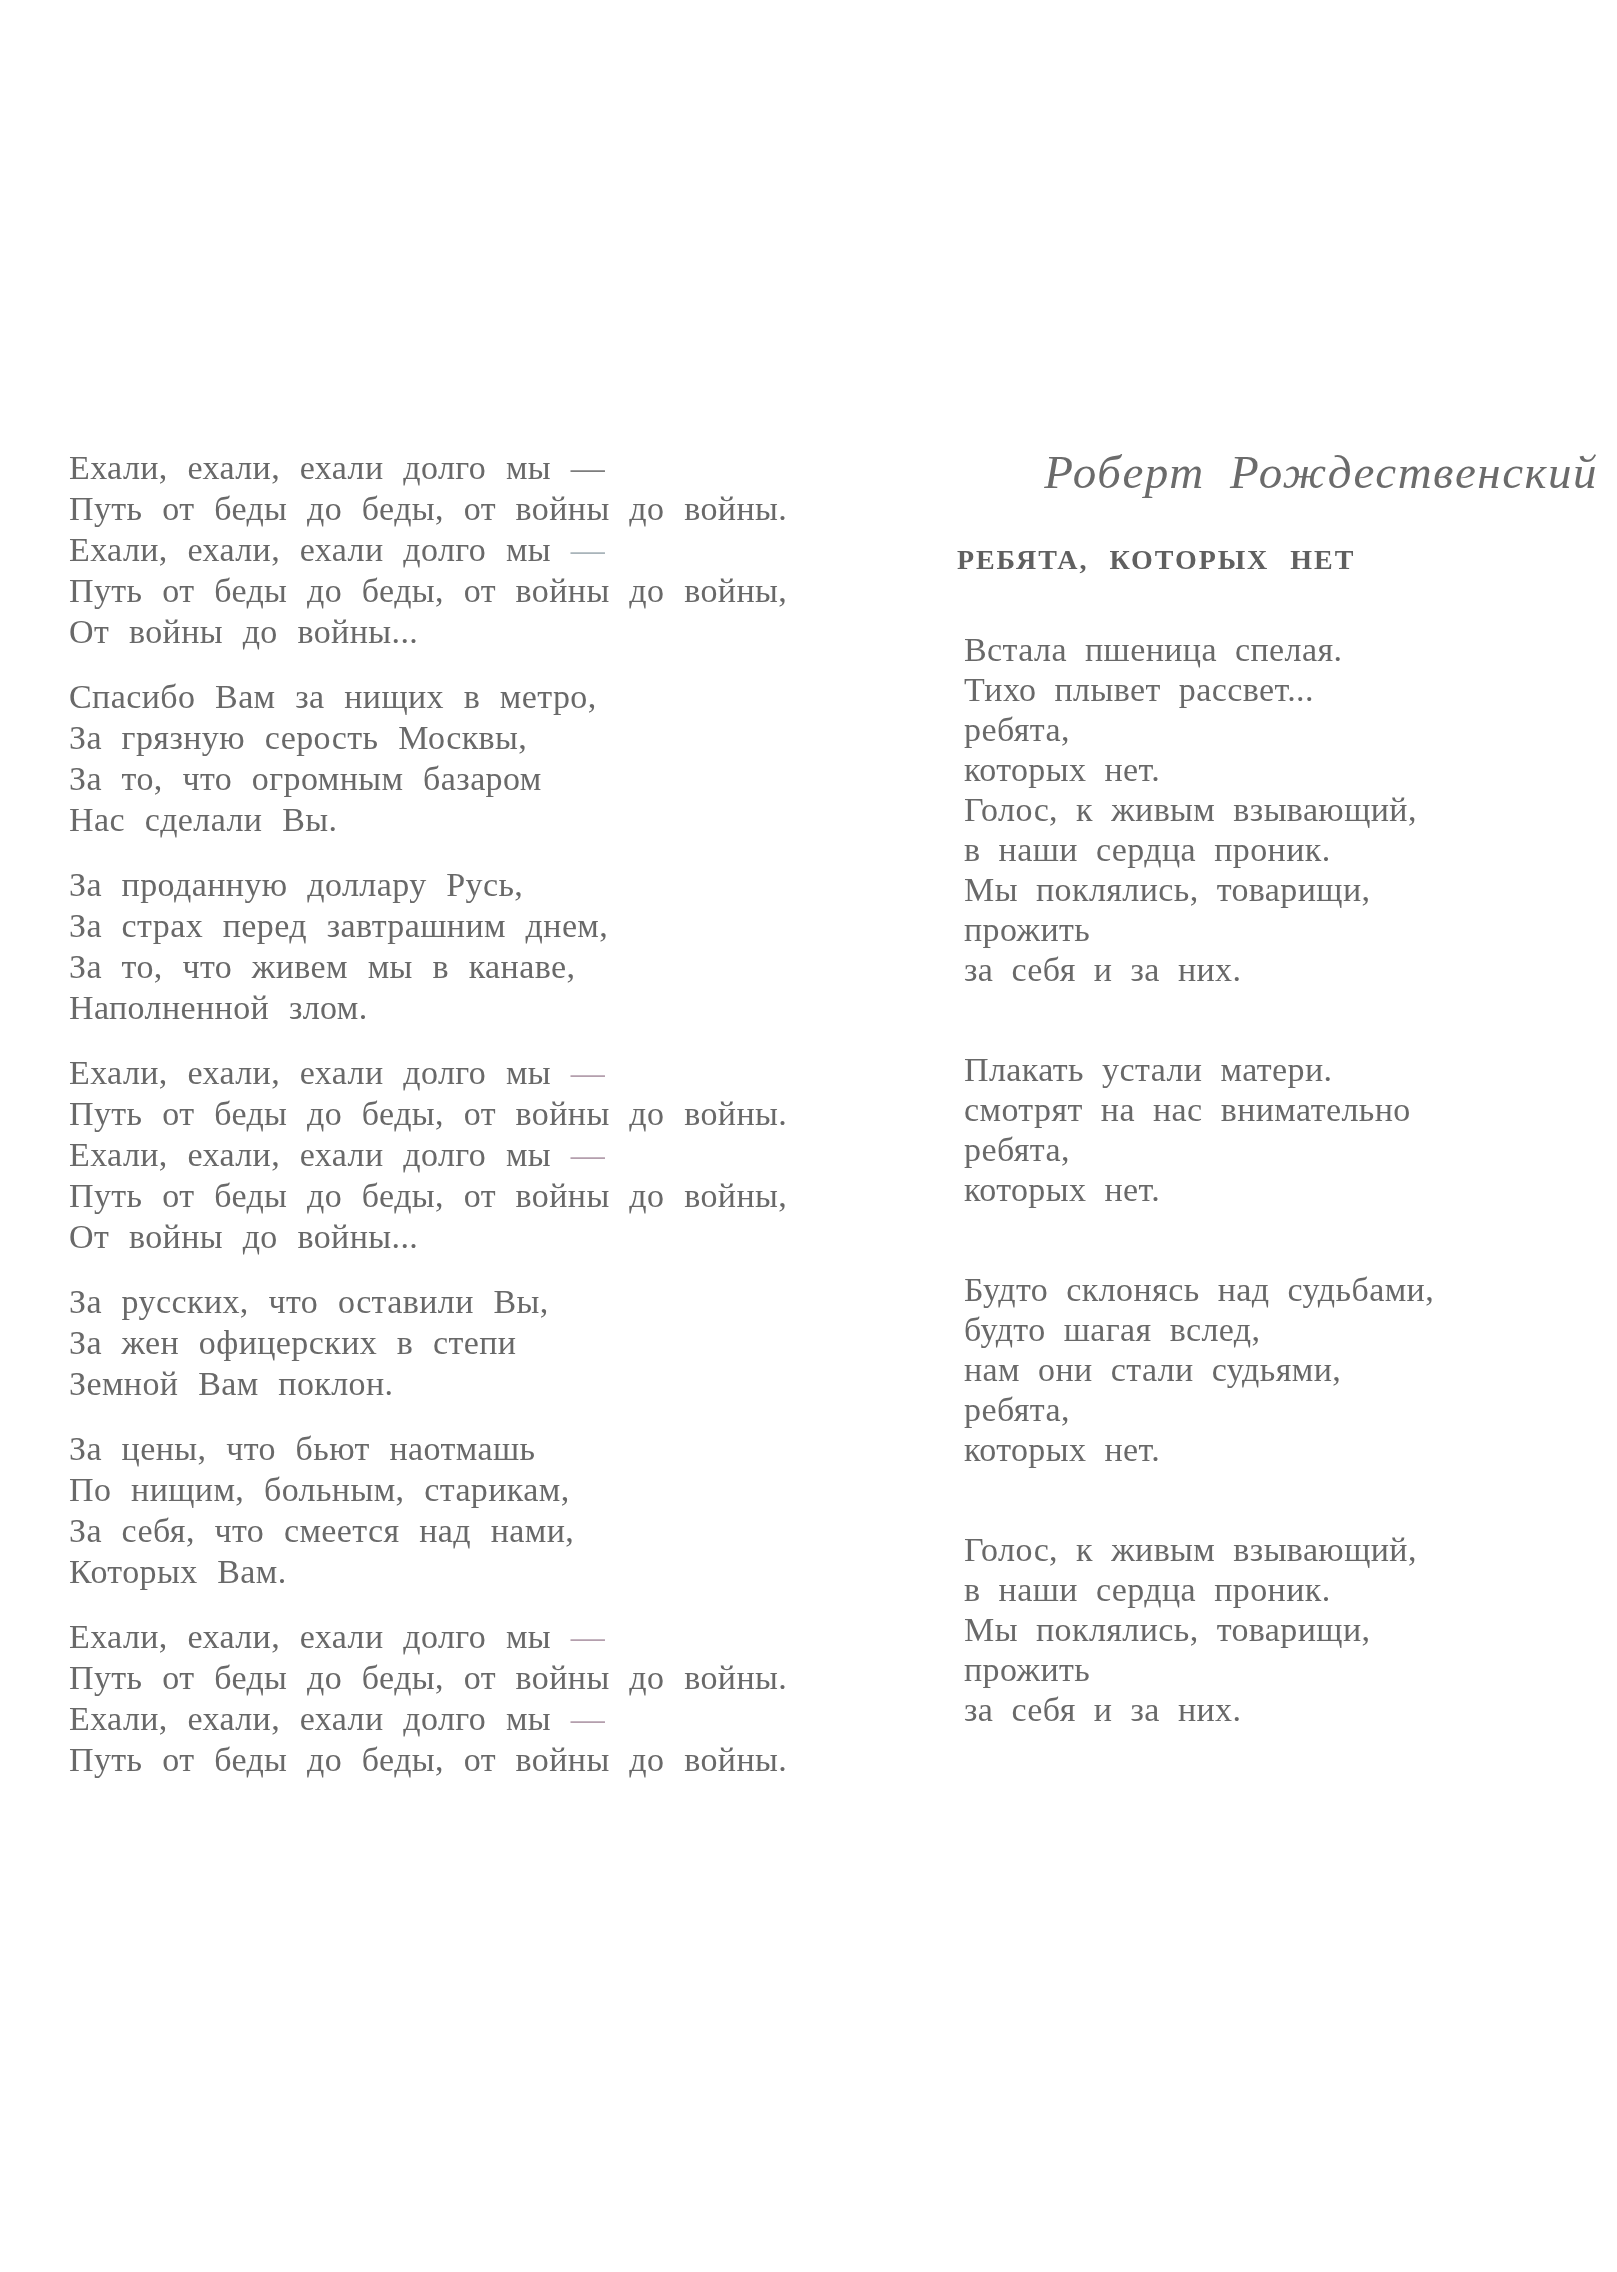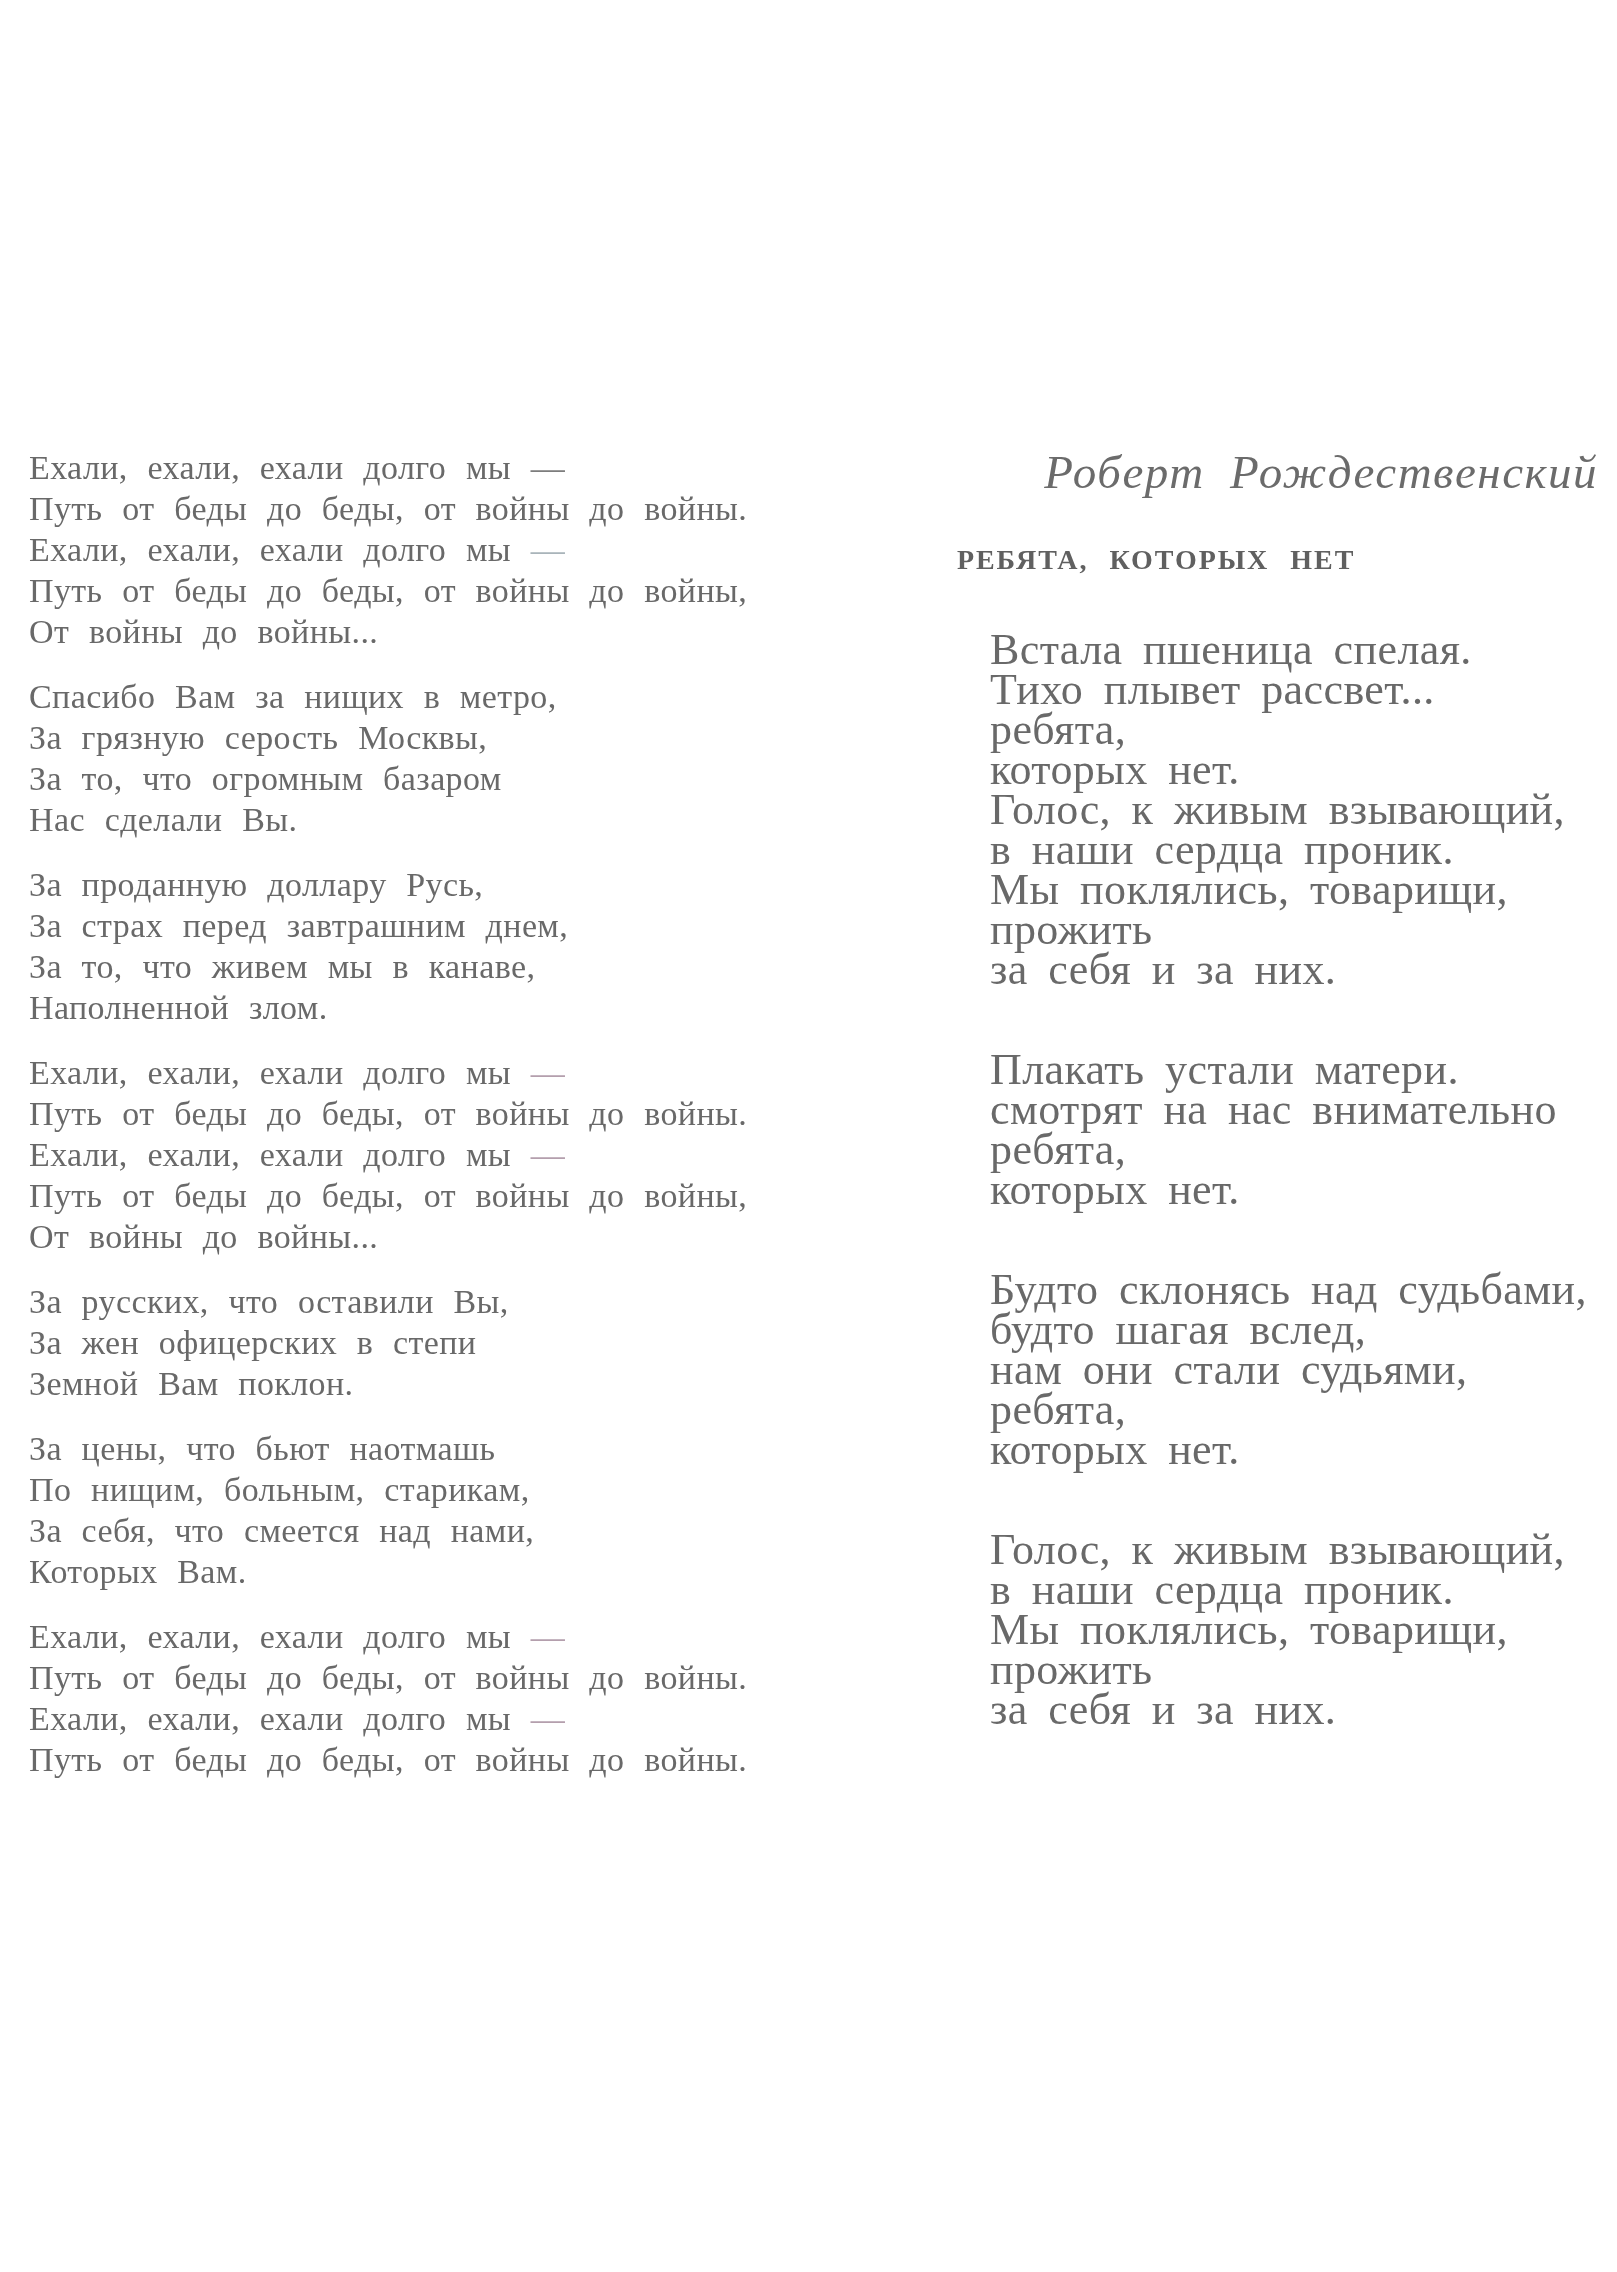--- a/index.html
+++ b/index.html
@@ -28,25 +28,26 @@
   .left-col {
     left: 29px;
     top: 447px;
     font-size: 34px;
     line-height: 41px;
     letter-spacing: 0.4px;
     word-spacing: 10.8px;
   }
   .left-col .stanza {
     margin-bottom: 24px;
+    margin-left: 40px;
   }
   .right-col {
-    left: 990px;
+    left: 964px;
     top: 630px;
-    font-size: 44px;
+    font-size: 34px;
     line-height: 40px;
     letter-spacing: 0.4px;
     word-spacing: 9.2px;
   }
   .right-col .stanza {
     margin-bottom: 60px;
   }
   .author {
     position: absolute;
     left: 924px;

